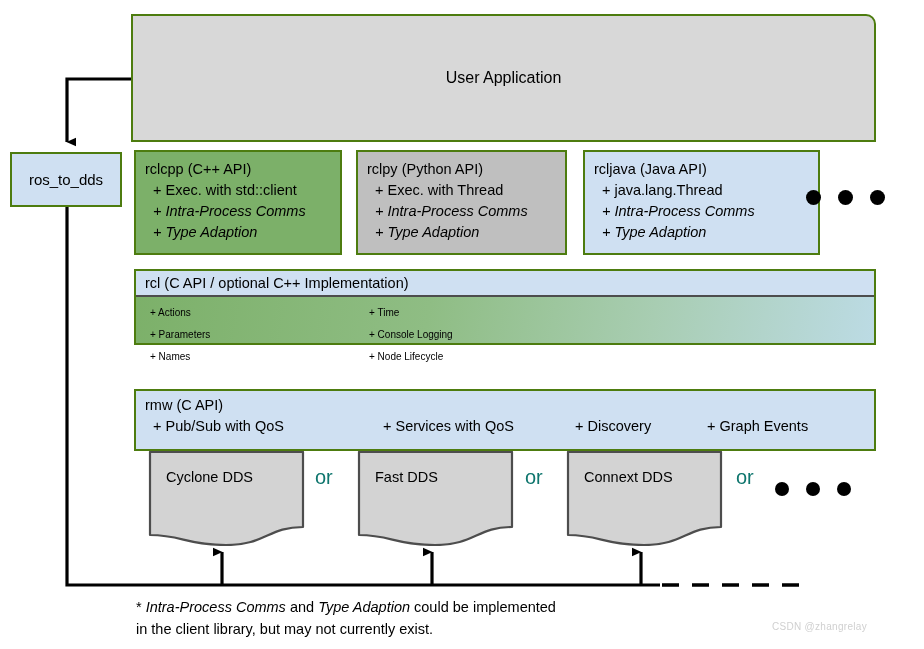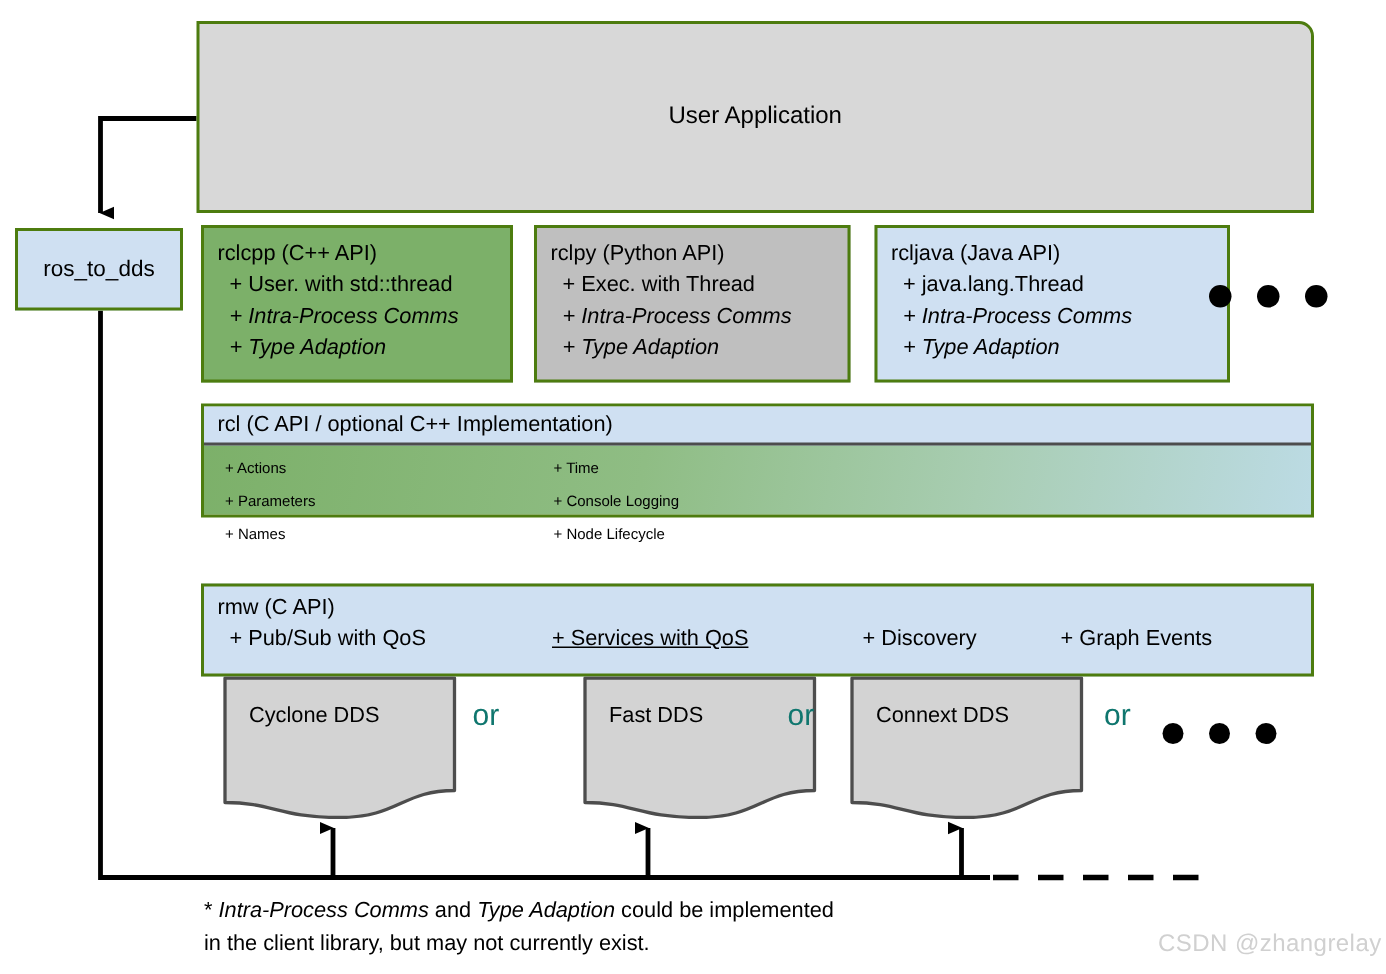--- a/index.html
+++ b/index.html
@@ -100,36 +100,36 @@
     left: 134px; top: 389px; width: 742px; height: 62px;
     background: #cfe0f2;
     padding: 4px 0 0 9px;
     font-size: 14.5px;
     line-height: 21px;
   }
   #rmw .title { white-space: nowrap; }
   #rmw-items { position: relative; height: 24px; }
   #rmw-items > div { position: absolute; top: 0; white-space: nowrap; }
   #rmw-i0 { left: 8px; }
-  #rmw-i1 { left: 223px; text-decoration: underline; }
+  #rmw-i1 { left: 238px; }
   #rmw-i2 { left: 430px; }
   #rmw-i3 { left: 562px; }
 
   
   .dds {
     position: absolute;
     top: 451px; width: 157px; height: 95px;
   }
   .dds svg { position: absolute; left: 0; top: 0; }
   .dds .lbl {
     position: absolute; left: 18px; top: 18px;
     font-size: 14.5px; color: #000; white-space: nowrap;
   }
   #dds-0 { left: 148px; }
-  #dds-1 { left: 357px; margin-left: 31px; }
+  #dds-1 { left: 357px; }
   #dds-2 { left: 566px; }
 
   .orlbl {
     position: absolute; top: 466px;
     font-size: 20px; color: #0f766e;
   }
   #or-0 { left: 315px; }
   #or-1 { left: 525px; }
   #or-2 { left: 736px; }
 
@@ -139,21 +139,21 @@
   
   #footnote {
     position: absolute; left: 136px; top: 596px;
     font-size: 14.5px; line-height: 22px; color: #000;
   }
   #footnote i { font-style: italic; }
 
   
   #watermark {
     position: absolute; left: 772px; top: 621px;
-    font-size: 16px; color: #d0d0d0;
+    font-size: 10px; color: #d0d0d0;
     letter-spacing: 0.3px;
   }
 </style>
 </head>
 <body>
 
 <div id="canvas">
 
   <svg id="wires" viewBox="0 0 924 649" xmlns="http://www.w3.org/2000/svg">
     <defs>
@@ -179,21 +179,21 @@
   <div class="box" id="user-app">
     <span>User Application</span>
   </div>
 
   <div class="box" id="ros-to-dds">
     <span>ros_to_dds</span>
   </div>
 
   <div class="box clbox" id="rclcpp">
     <div class="title">rclcpp (C++ API)</div>
-    <div class="item">+ User. with std::thread</div>
+    <div class="item">+ Exec. with std::client</div>
     <div class="item it">+ Intra-Process Comms</div>
     <div class="item it">+ Type Adaption</div>
   </div>
 
   <div class="box clbox" id="rclpy">
     <div class="title">rclpy (Python API)</div>
     <div class="item">+ Exec. with Thread</div>
     <div class="item it">+ Intra-Process Comms</div>
     <div class="item it">+ Type Adaption</div>
   </div>

